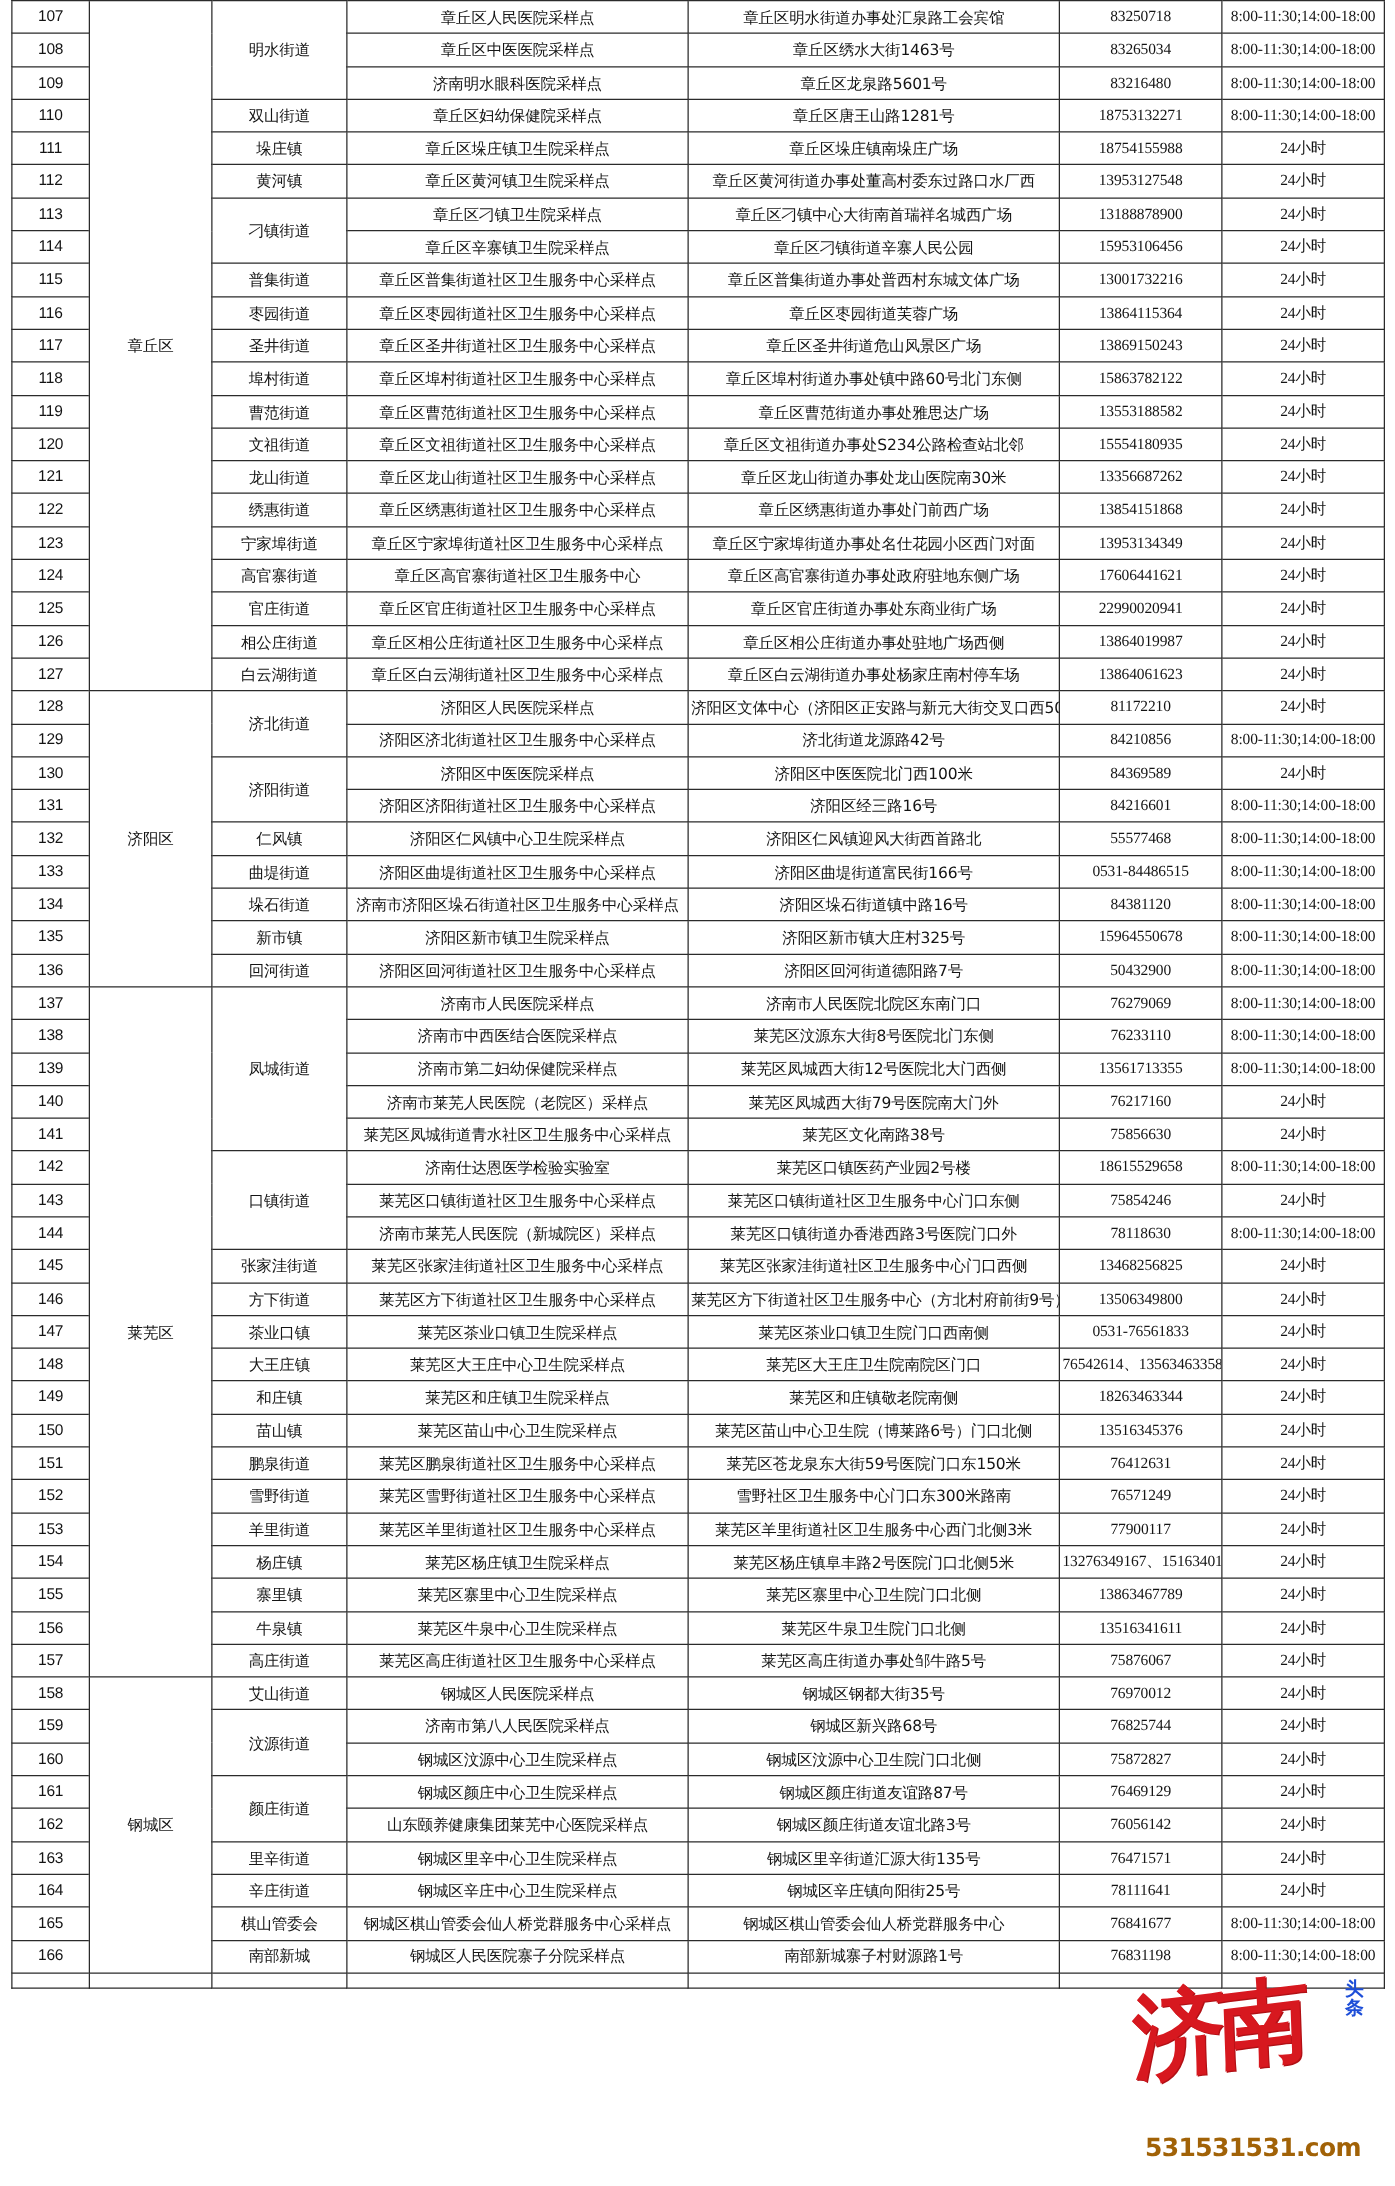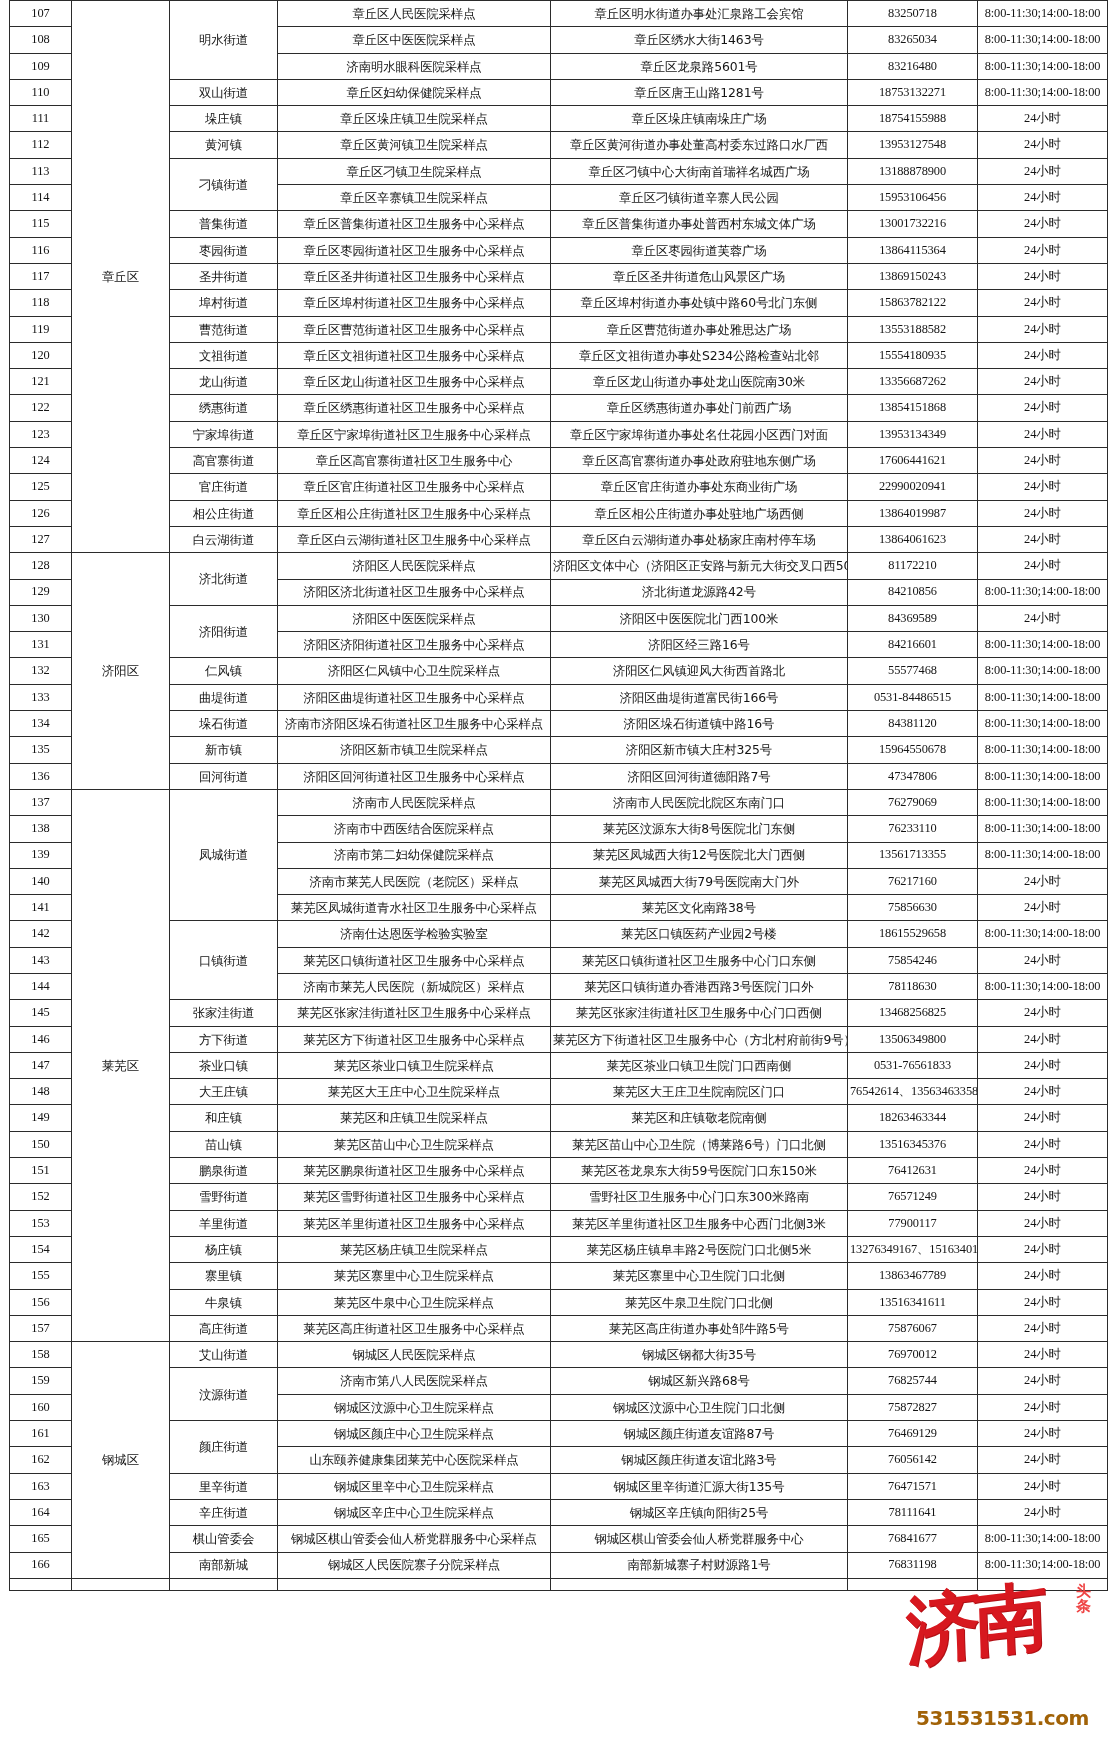--- a/index.html
+++ b/index.html
@@ -42,21 +42,21 @@
     vertical-align: middle;
     padding: 0 2px;
     height: 25.3px;
     line-height: 1.08;
     font-size: 12.4px;
     white-space: nowrap;
     overflow: hidden;
     letter-spacing: -0.1px;
   }
   td.idx {
-    font-family: Liberation Serif, serif;
+    font-family: Liberation Sans, sans-serif;
     font-size: 12.6px;
     letter-spacing: 0.2px;
   }
   td.phone, td.time {
     font-family: "Liberation Serif", "DejaVu Serif", serif;
     font-size: 11.9px;
     letter-spacing: 0;
   }
   td.time { font-size: 11.5px; }
   td.site, td.addr, td.street, td.dist {
@@ -92,21 +92,21 @@
     text-shadow: 1px 1px 0 #b11015;
     line-height: 0.95;
   }
   #wm-toutiao {
     position: absolute;
     right: 6px;
     top: 2px;
     font-family: "DejaVu Sans", "Liberation Sans", sans-serif;
     font-size: 15px;
     font-weight: 700;
-    color: #ef4444;
+    color: #1d4ed8;
     line-height: 1.0;
     width: 17px;
     text-align: center;
   }
   #wm-site {
     position: absolute;
     left: 18px;
     bottom: 2px;
     font-family: "DejaVu Sans", "Liberation Sans", sans-serif;
     font-size: 20px;
@@ -366,21 +366,21 @@
           <td class="site">济阳区新市镇卫生院采样点</td>
           <td class="addr">济阳区新市镇大庄村325号</td>
           <td class="phone">15964550678</td>
           <td class="time">8:00-11:30;14:00-18:00</td>
         </tr>
         <tr>
           <td class="idx">136</td>
           <td class="street">回河街道</td>
           <td class="site">济阳区回河街道社区卫生服务中心采样点</td>
           <td class="addr">济阳区回河街道德阳路7号</td>
-          <td class="phone">47347806</td>
+          <td class="phone">50432900</td>
           <td class="time">8:00-11:30;14:00-18:00</td>
         </tr>
         <tr>
           <td class="idx">137</td>
           <td class="dist" rowspan="21">莱芜区</td>
           <td class="street" rowspan="5">凤城街道</td>
           <td class="site">济南市人民医院采样点</td>
           <td class="addr">济南市人民医院北院区东南门口</td>
           <td class="phone">76279069</td>
           <td class="time">8:00-11:30;14:00-18:00</td>

